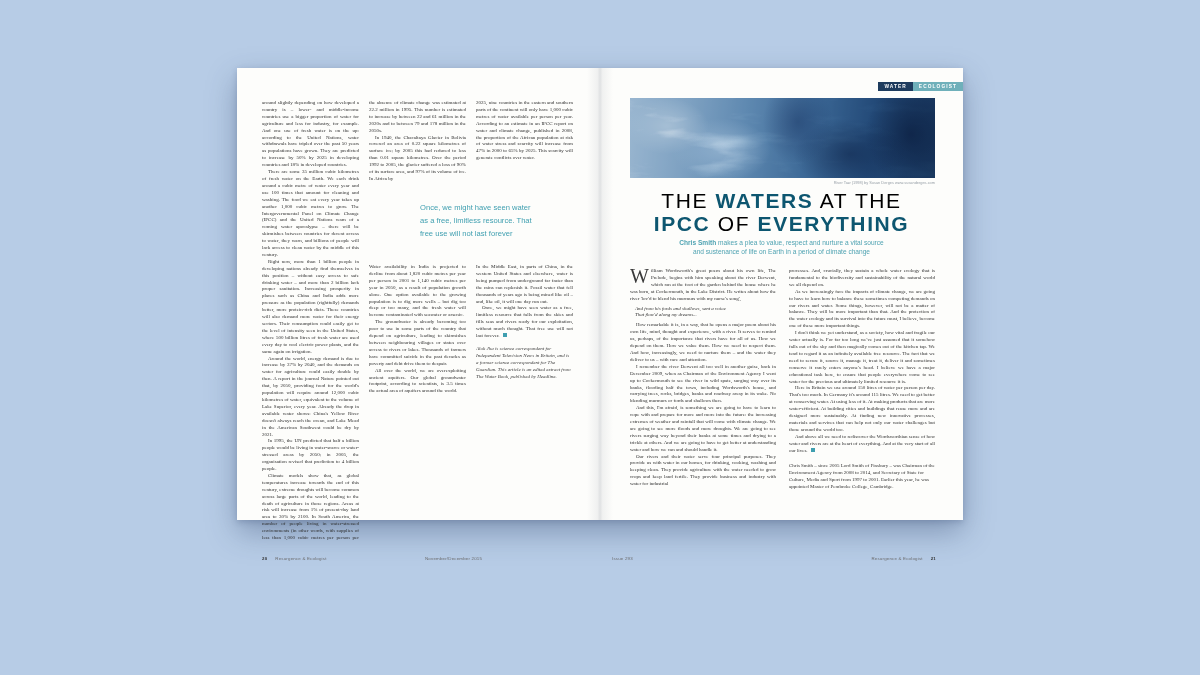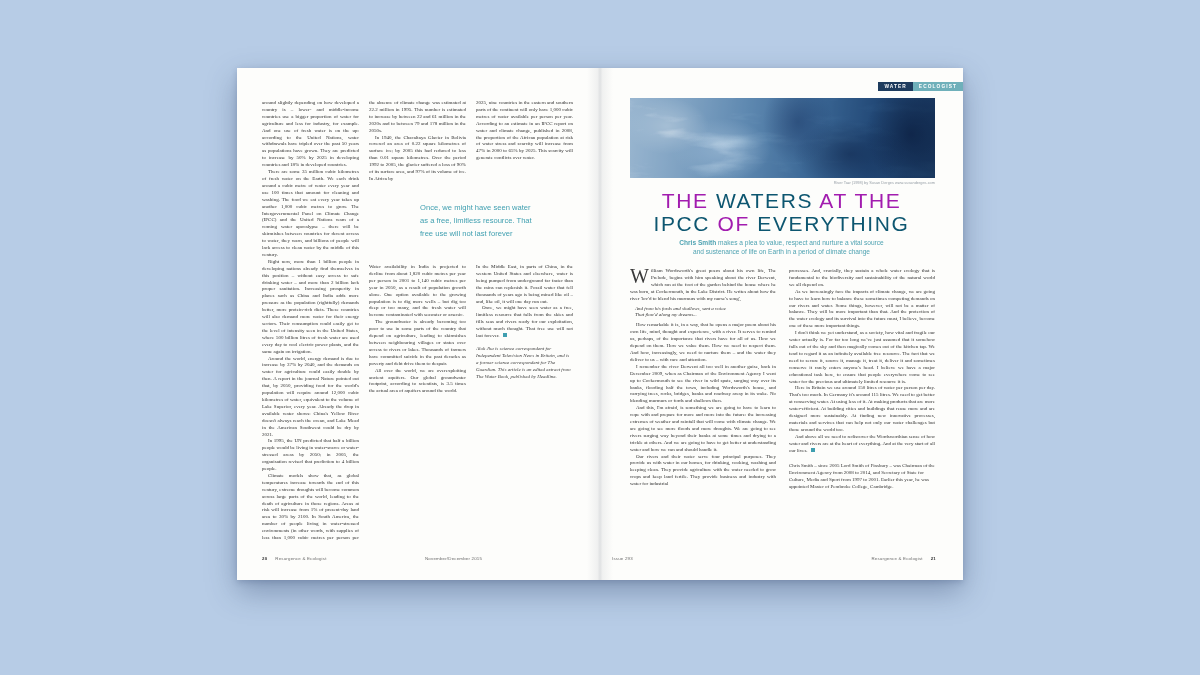--- a/index.html
+++ b/index.html
@@ -1,17 +1,17 @@
 <!DOCTYPE html>
 <html><head>
 <meta charset="utf-8">
 <style>
   html,body{margin:0;padding:0;background:#b7cce6;}
   .canvas{position:relative;width:1200px;height:675px;background:#b7cce6;overflow:hidden;font-family:"Liberation Serif",serif;}
-  .spread{position:absolute;left:237px;top:68px;width:726px;height:512px;background:#fdfdfb;display:flex;
+  .spread{position:absolute;left:237px;top:68px;width:726px;height:452px;background:#fdfdfb;display:flex;
           box-shadow:0 12px 28px rgba(45,65,105,.38),0 2px 6px rgba(45,65,105,.22);}
   .spread::after{content:"";position:absolute;left:50%;top:0;bottom:0;width:26px;transform:translateX(-50%);
           background:linear-gradient(90deg,rgba(70,80,100,0) 0%,rgba(70,80,100,.07) 40%,rgba(70,80,100,.16) 50%,rgba(70,80,100,.07) 60%,rgba(70,80,100,0) 100%);pointer-events:none;}
   .page{position:relative;width:363px;height:512px;}
 
   .textcol{position:absolute;font-size:5px;line-height:6.9px;color:#2e2e2e;text-align:justify;overflow:hidden;}
   .textcol p{margin:0;}
   .textcol p + p{text-indent:6px;}
   p.verse{font-style:italic;text-align:left;text-indent:0 !important;margin:3px 0 3px 5px;}
   p.credit{font-style:italic;text-indent:0 !important;margin-top:6px;color:#3a3a3a;text-align:left;}
@@ -49,22 +49,22 @@
       radial-gradient(50px 60px at 55% 30%, rgba(30,60,110,.45), rgba(30,60,110,0) 70%),
       radial-gradient(80px 50px at 72% 70%, rgba(15,40,80,.5), rgba(15,40,80,0) 70%),
       radial-gradient(60px 70px at 92% 45%, rgba(10,30,65,.6), rgba(10,30,65,0) 75%),
       linear-gradient(97deg,#eaf2f8 0%,#c3d8e8 18%,#8fb5d2 38%,#5d8cb4 58%,#35628f 78%,#24476e 100%);}
   .photo-noise{position:absolute;left:0;top:0;opacity:.5;mix-blend-mode:multiply;}
 
   .rp-caption{position:absolute;right:28px;top:112px;font-family:"Liberation Sans",sans-serif;font-size:3.9px;color:#98a0a8;}
 
   .rp-title{position:absolute;left:0;width:363px;top:121px;text-align:center;font-family:"Liberation Sans",sans-serif;
             font-size:21px;line-height:23px;letter-spacing:1.6px;}
-  .rp-title .tl{font-weight:400;color:#a21caf;}
-  .rp-title .tb{font-weight:400;color:#0d5670;}
+  .rp-title .tl{font-weight:400;color:#000000;}
+  .rp-title .tb{font-weight:700;color:#0d5670;}
 
   .rp-standfirst{position:absolute;left:30px;width:303px;top:170px;text-align:center;font-family:"Liberation Sans",sans-serif;
                  font-size:6.6px;line-height:9px;color:#4fa3b2;}
   .rp-standfirst .author{font-weight:700;}
 
   .rp-colA{left:30px;top:200px;width:146px;height:272px;}
   .rp-colB{left:189px;top:200px;width:146px;height:272px;}
 </style>
 </head>
 <body>

